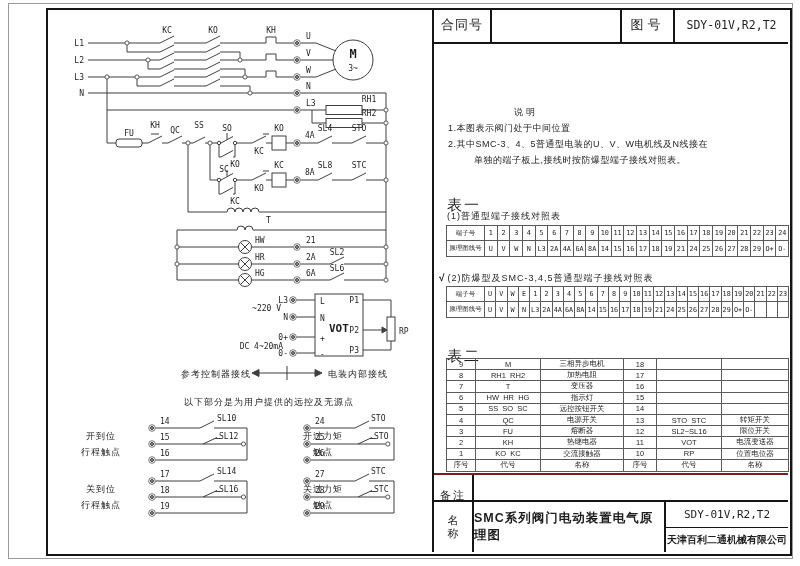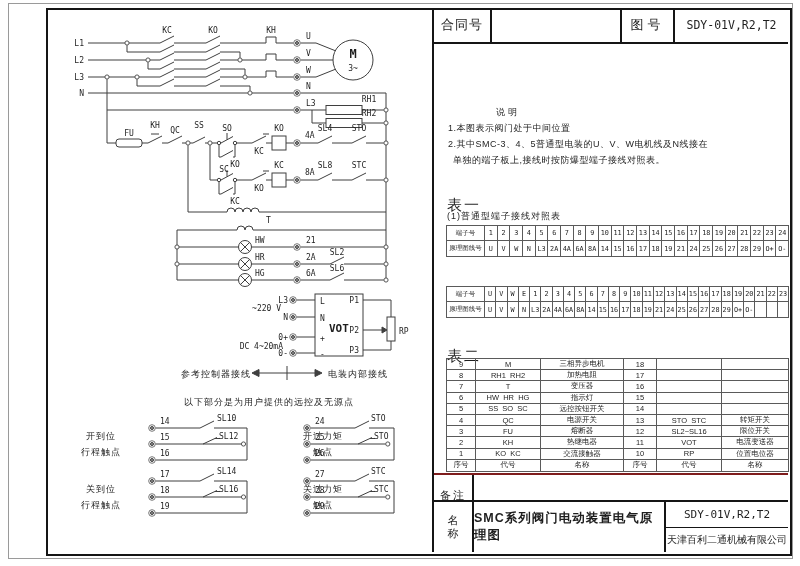--- a/index.html
+++ b/index.html
@@ -11,22 +11,22 @@
   
   #rightpanel{position:absolute;left:432px;top:8px;width:356px;height:544px;border-left:2px solid #151515;box-sizing:border-box}
   .flexc{display:flex;align-items:center;justify-content:center}
   #toprow{position:absolute;left:0;top:0;width:100%;height:36px;border-bottom:2px solid #151515;display:flex;box-sizing:border-box}
   #toprow>div{box-sizing:border-box}
   .th-label1{width:58px;border-right:2px solid #151515;font-size:13px;letter-spacing:1px}
   .th-empty{width:130px;border-right:2px solid #151515}
   .th-label2{width:53px;border-right:2px solid #151515;font-size:13px;letter-spacing:4px}
   .th-value{flex:1;font-size:11.5px;font-family:"DejaVu Sans Mono",monospace}
   #notes{position:absolute;left:14px;top:96px;width:334px;font-size:9px;line-height:16px;letter-spacing:.5px}
-  .note-title{margin-left:48px;letter-spacing:3px}
-  .note-ind{margin-left:5px}
+  .note-title{margin-left:66px;letter-spacing:3px}
+  .note-ind{margin-left:26px}
   .sec-label{position:absolute;font-size:15px;letter-spacing:2px}
   .sec-cap{position:absolute;font-size:9px;letter-spacing:1px}
   .checkmark{color:#111;font-weight:bold;margin-right:2px;font-size:10px}
   .term-table{position:absolute;left:12px;width:343px;border:1px solid #5a5a5a;box-sizing:border-box}
   .trow{display:flex;height:15px;border-bottom:1px solid #5a5a5a;box-sizing:border-box}
   .trow:last-child{border-bottom:none}
   .trow .th{width:37px;min-width:37px;font-size:6.5px;border-right:1px solid #5a5a5a;display:flex;align-items:center;justify-content:center}
   .trow .cells{flex:1;display:flex}
   .cells>div{flex:1;border-right:1px solid #5a5a5a;display:flex;align-items:center;justify-content:center;
              font-size:6.8px;font-family:"DejaVu Sans Mono",monospace;overflow:hidden}
@@ -44,21 +44,21 @@
   .t3row>div:nth-child(6){flex:1;border-right:none}
   #remark{position:absolute;left:0;top:465px;width:100%;height:42px;border-top:2px solid #7f1d1d;display:flex;box-sizing:border-box}
   .rm-label{width:40px;border-right:2px solid #151515;font-size:11px;letter-spacing:2px;box-sizing:border-box}
   .rm-text{flex:1;font-size:12px;font-weight:bold;letter-spacing:2px}
   #titleblock{position:absolute;left:0;top:492px;width:100%;height:52px;border-top:2px solid #151515;display:flex;box-sizing:border-box}
   .tb-label{width:40px;border-right:2px solid #151515;display:flex;flex-direction:column;align-items:center;justify-content:center;
             font-size:11px;line-height:13px;box-sizing:border-box}
   .tb-name{width:192px;border-right:2px solid #151515;font-size:12.5px;font-weight:bold;letter-spacing:1px;box-sizing:border-box}
   .tb-right{flex:1;display:flex;flex-direction:column}
   .tb-dno{height:26px;border-bottom:1px solid #151515;font-size:11px;font-family:"DejaVu Sans Mono",monospace;box-sizing:border-box}
-  .tb-co{flex:1;font-size:10px;font-weight:normal}
+  .tb-co{flex:1;font-size:10px;font-weight:bold}
   
   .cm{font:8px "DejaVu Sans Mono",monospace;fill:#1e1e1e}
   .cz{font:9px "Liberation Sans",sans-serif;fill:#1e1e1e;letter-spacing:1px}
   .bigm{font:700 12px "DejaVu Sans Mono",monospace;fill:#1e1e1e}
   .medm{font:700 11px "DejaVu Sans Mono",monospace;fill:#1e1e1e}
 </style>
 </head>
 <body>
 
 <div id="page">
@@ -393,20 +393,21 @@
             <div>26</div>
             <div>27</div>
             <div>28</div>
             <div>29</div>
             <div>O+</div>
             <div>O-</div>
           </div>
       </div>
     </div>
 
+    <div class="sec-cap" style="left:5px;top:264px"><span class="checkmark">√</span><span>(2)防爆型及SMC-3,4,5普通型端子接线对照表</span></div>
 
     <div class="term-table" style="top:278px">
       <div class="trow">
         <div class="th">端子号</div>
         <div class="cells">
             <div>U</div>
             <div>V</div>
             <div>W</div>
             <div>E</div>
             <div>1</div>

